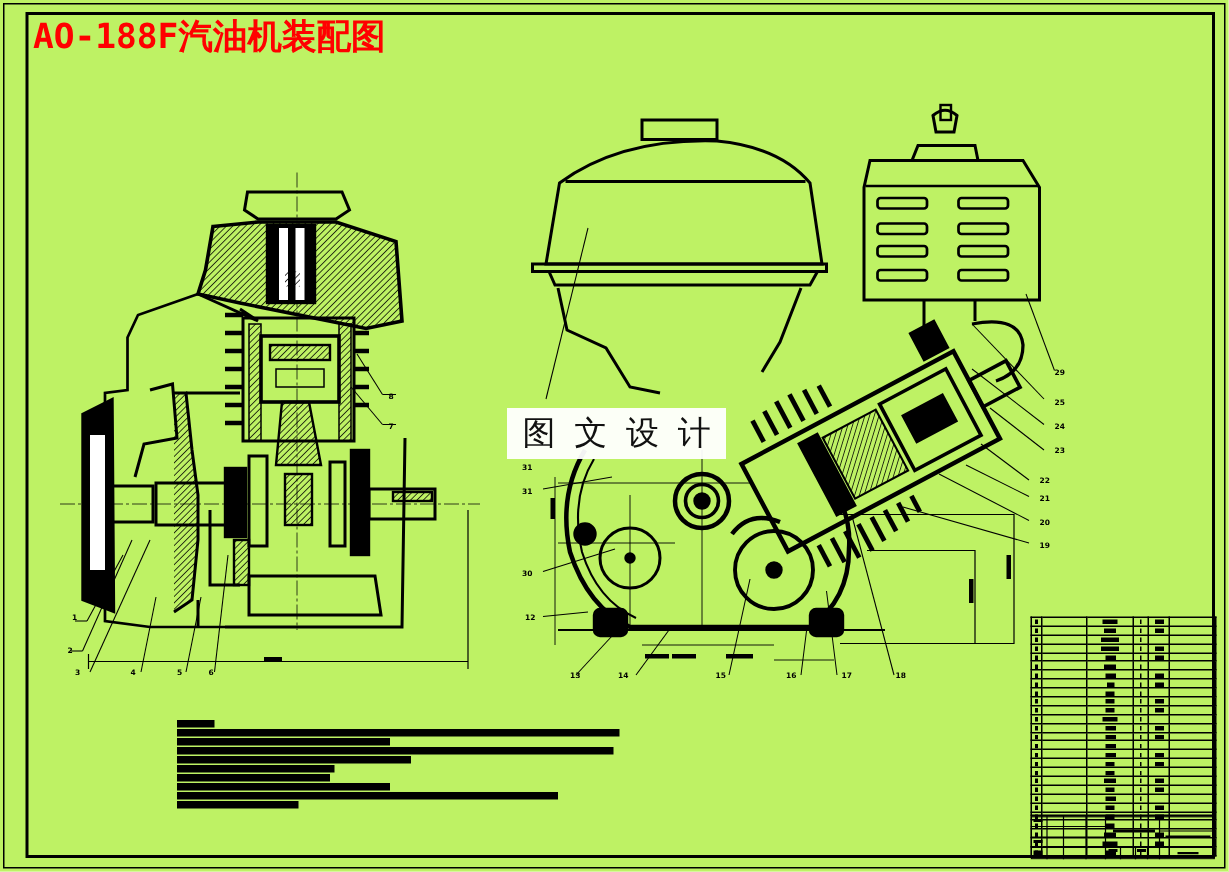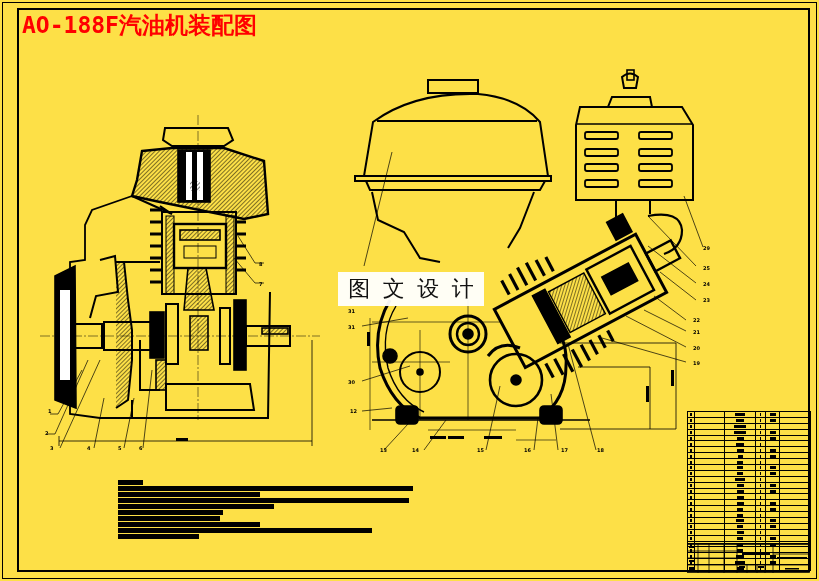--- a/index.html
+++ b/index.html
@@ -1,17 +1,17 @@
 <!DOCTYPE html>
 <html><head>
 <meta charset="utf-8">
 <style>
   html, body { margin: 0; padding: 0; background: #ffffff; }
   body { width: 819px; height: 581px; position: relative; overflow: hidden; font-family: "DejaVu Sans", sans-serif; }
-  .sheet { position: absolute; left: 0; top: 0; width: 819px; height: 581px; background: #fde047; }
+  .sheet { position: absolute; left: 0; top: 0; width: 819px; height: 581px; background: #bef264; }
   .outer-border { position: absolute; left: 2px; top: 2px; width: 813px; height: 575px; border: 1px solid #000; }
   .inner-border { position: absolute; left: 17px; top: 8px; width: 793px; height: 564px; border: 2px solid #000; box-sizing: border-box; }
   .title { position: absolute; left: 22px; top: 10px; color: #ff0000; font-family: "DejaVu Sans Mono", monospace; font-weight: bold; font-size: 23px; letter-spacing: 0px; line-height: 30px; }
   .watermark { position: absolute; left: 338px; top: 272px; width: 146px; height: 34px; background: rgba(255,255,255,0.95); display: flex; align-items: center; justify-content: space-around; font-family: "DejaVu Serif", serif; font-size: 22px; color: #111; padding: 0 4px; box-sizing: border-box; }
   .drawing { position: absolute; left: 0; top: 0; }
   .notes { position: absolute; left: 118px; top: 480px; }
   .notes .bar { height: 5px; background: #000; margin-bottom: 1px; }
   .parts-table { position: absolute; left: 687px; top: 411px; width: 123px; border-collapse: collapse; table-layout: fixed; }
   .parts-table td { border: 1px solid #000; height: 4.9px; padding: 0; font-size: 3px; line-height: 3px; overflow: hidden; position: relative; }
   .cell-blot { display: block; background: #000; height: 3px; margin: 1px auto 0; }

